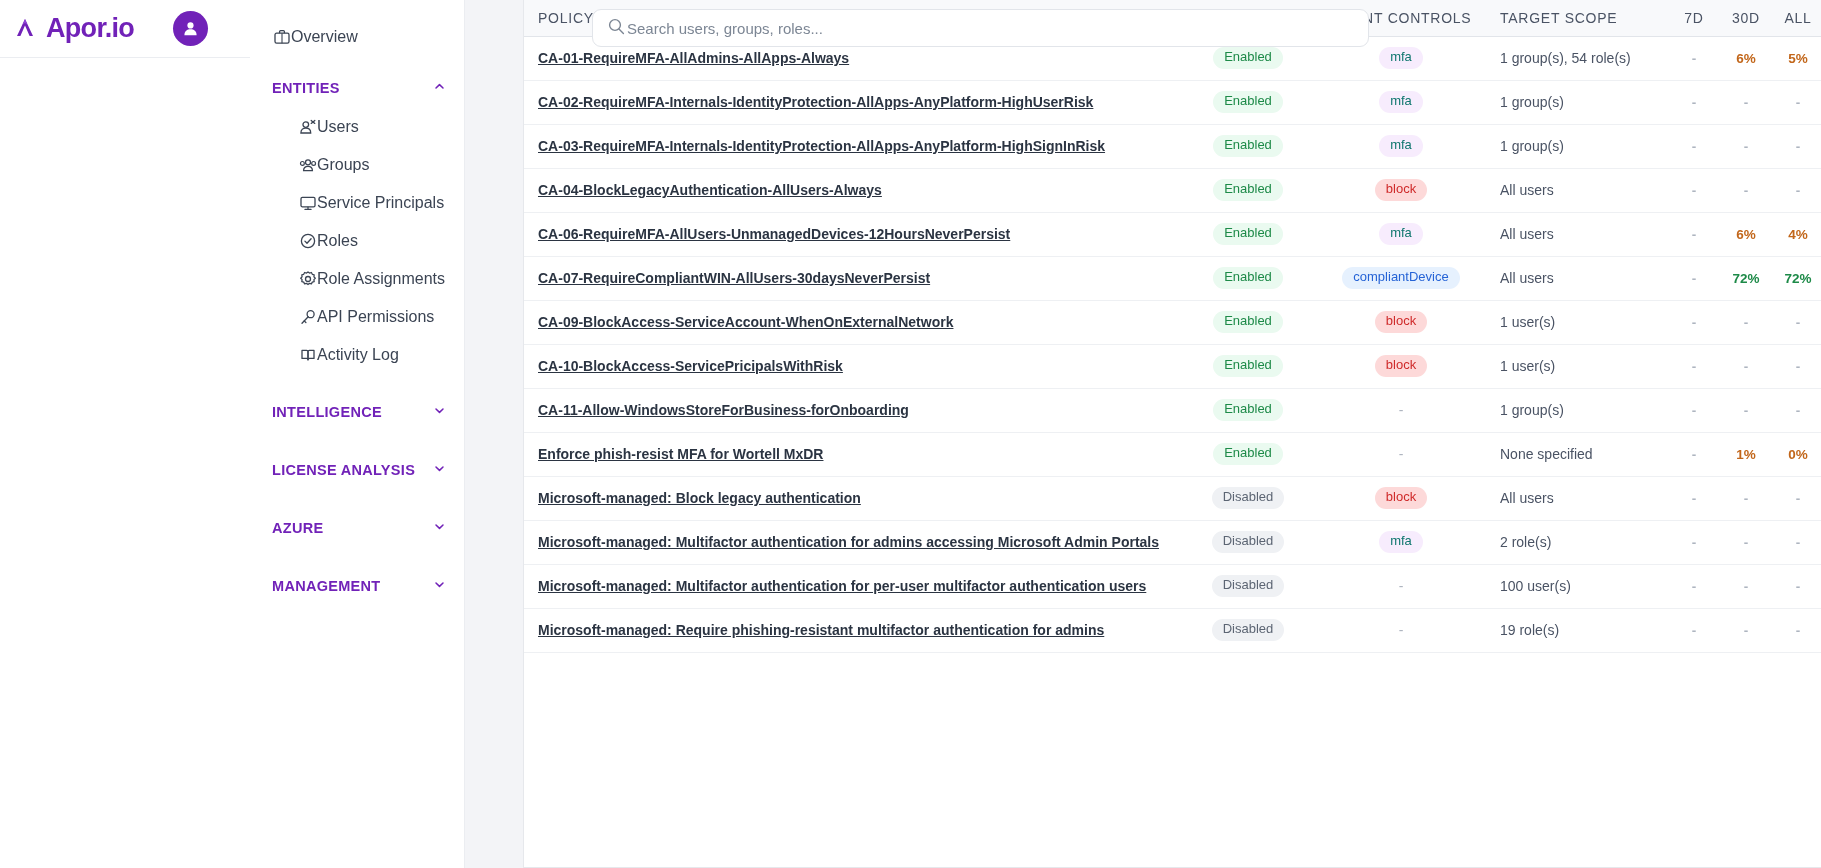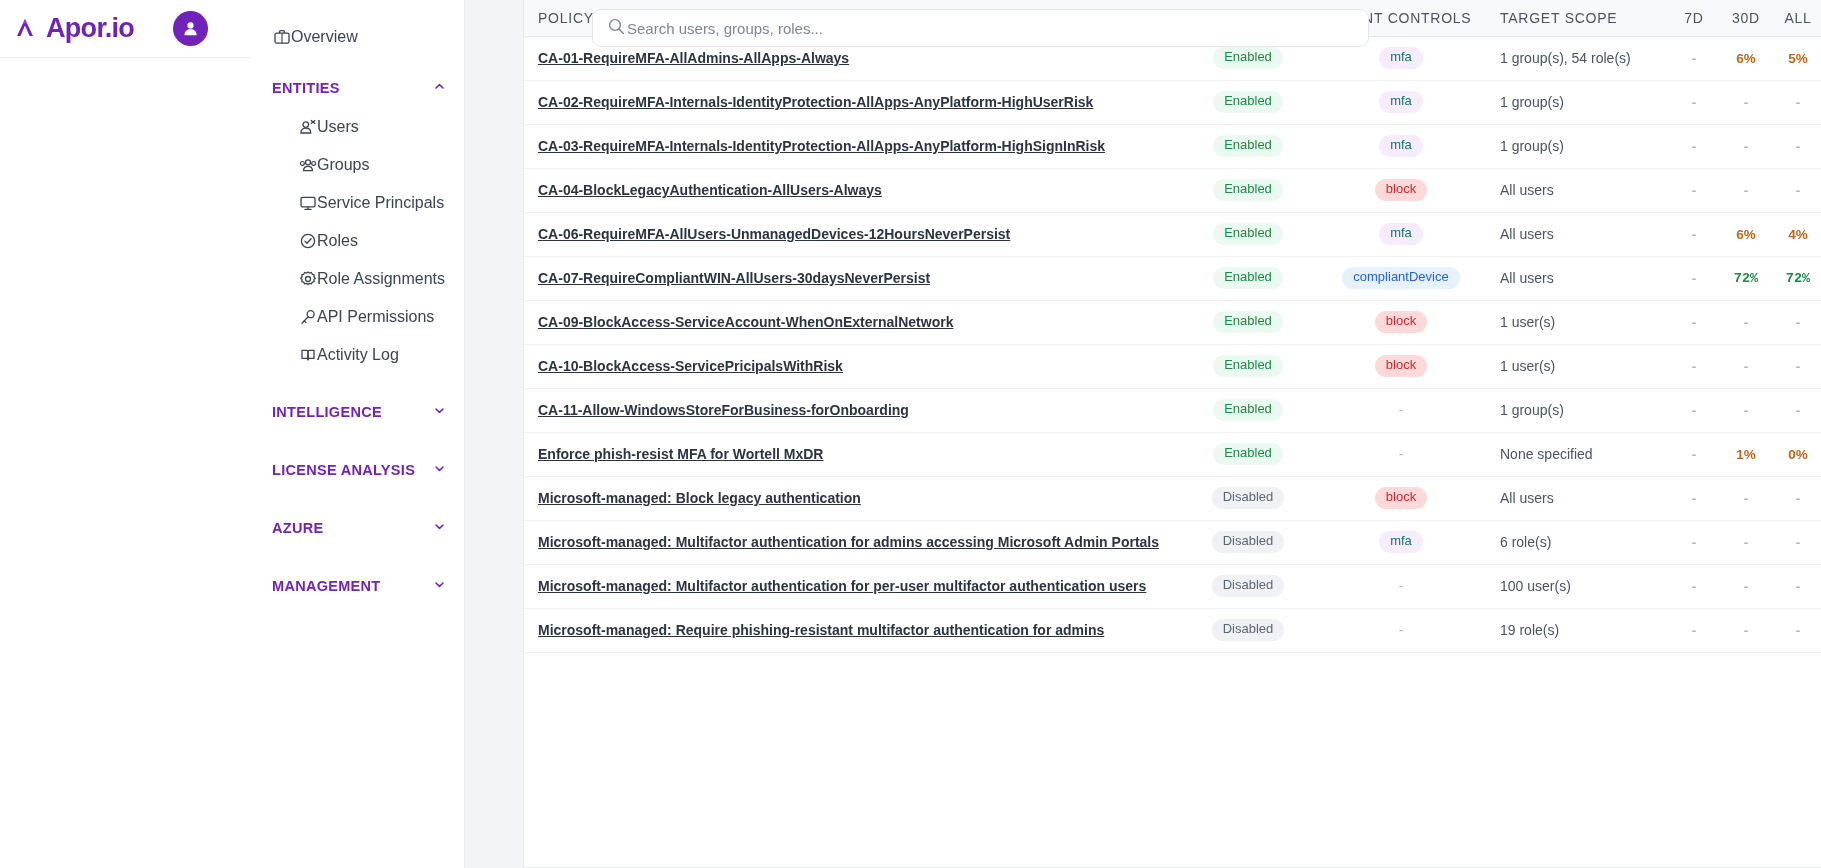--- a/index.html
+++ b/index.html
@@ -149,21 +149,21 @@
     line-height: 1.15;
   }
   .pill.state-enabled  { background: #eafaf0; color: #1d8a48; }
   .pill.state-disabled { background: #eff1f4; color: #5c6573; }
   .pill.grant-mfa      { background: #f7ecfd; color: #0f766e; }
   .pill.grant-block    { background: #fdd9d9; color: #cf2a2a; }
   .pill.grant-compliantDevice { background: #e6f1fe; color: #2563d6; }
 
   .dash { color: #aeb5c0; font-weight: normal; }
   .pct-low  { color: #c2661a; }
-  .pct-high { color: #1d8a48; font-family: Liberation Mono, monospace; }
+  .pct-high { color: #1d8a48; }
 </style>
 </head>
 <body>
 
 <div class="app">
 
   <div class="topbar">
     <div class="brand">
       <span class="brand-mark">
         <svg width="30" height="26" viewBox="0 0 30 26">
@@ -451,21 +451,21 @@
                 <td class="c-grant"><span class="pill grant-block">block</span></td>
                 <td class="c-scope">All users</td>
                 <td class="c-pct dash">-</td>
                 <td class="c-pct dash">-</td>
                 <td class="c-pct dash">-</td>
               </tr>
               <tr>
                 <td class="c-name">Microsoft-managed: Multifactor authentication for admins accessing Microsoft Admin Portals</td>
                 <td class="c-state"><span class="pill state-disabled">Disabled</span></td>
                 <td class="c-grant"><span class="pill grant-mfa">mfa</span></td>
-                <td class="c-scope">6 role(s)</td>
+                <td class="c-scope">2 role(s)</td>
                 <td class="c-pct dash">-</td>
                 <td class="c-pct dash">-</td>
                 <td class="c-pct dash">-</td>
               </tr>
               <tr>
                 <td class="c-name">Microsoft-managed: Multifactor authentication for per-user multifactor authentication users</td>
                 <td class="c-state"><span class="pill state-disabled">Disabled</span></td>
                 <td class="c-grant"><span class="dash">-</span></td>
                 <td class="c-scope">100 user(s)</td>
                 <td class="c-pct dash">-</td>

